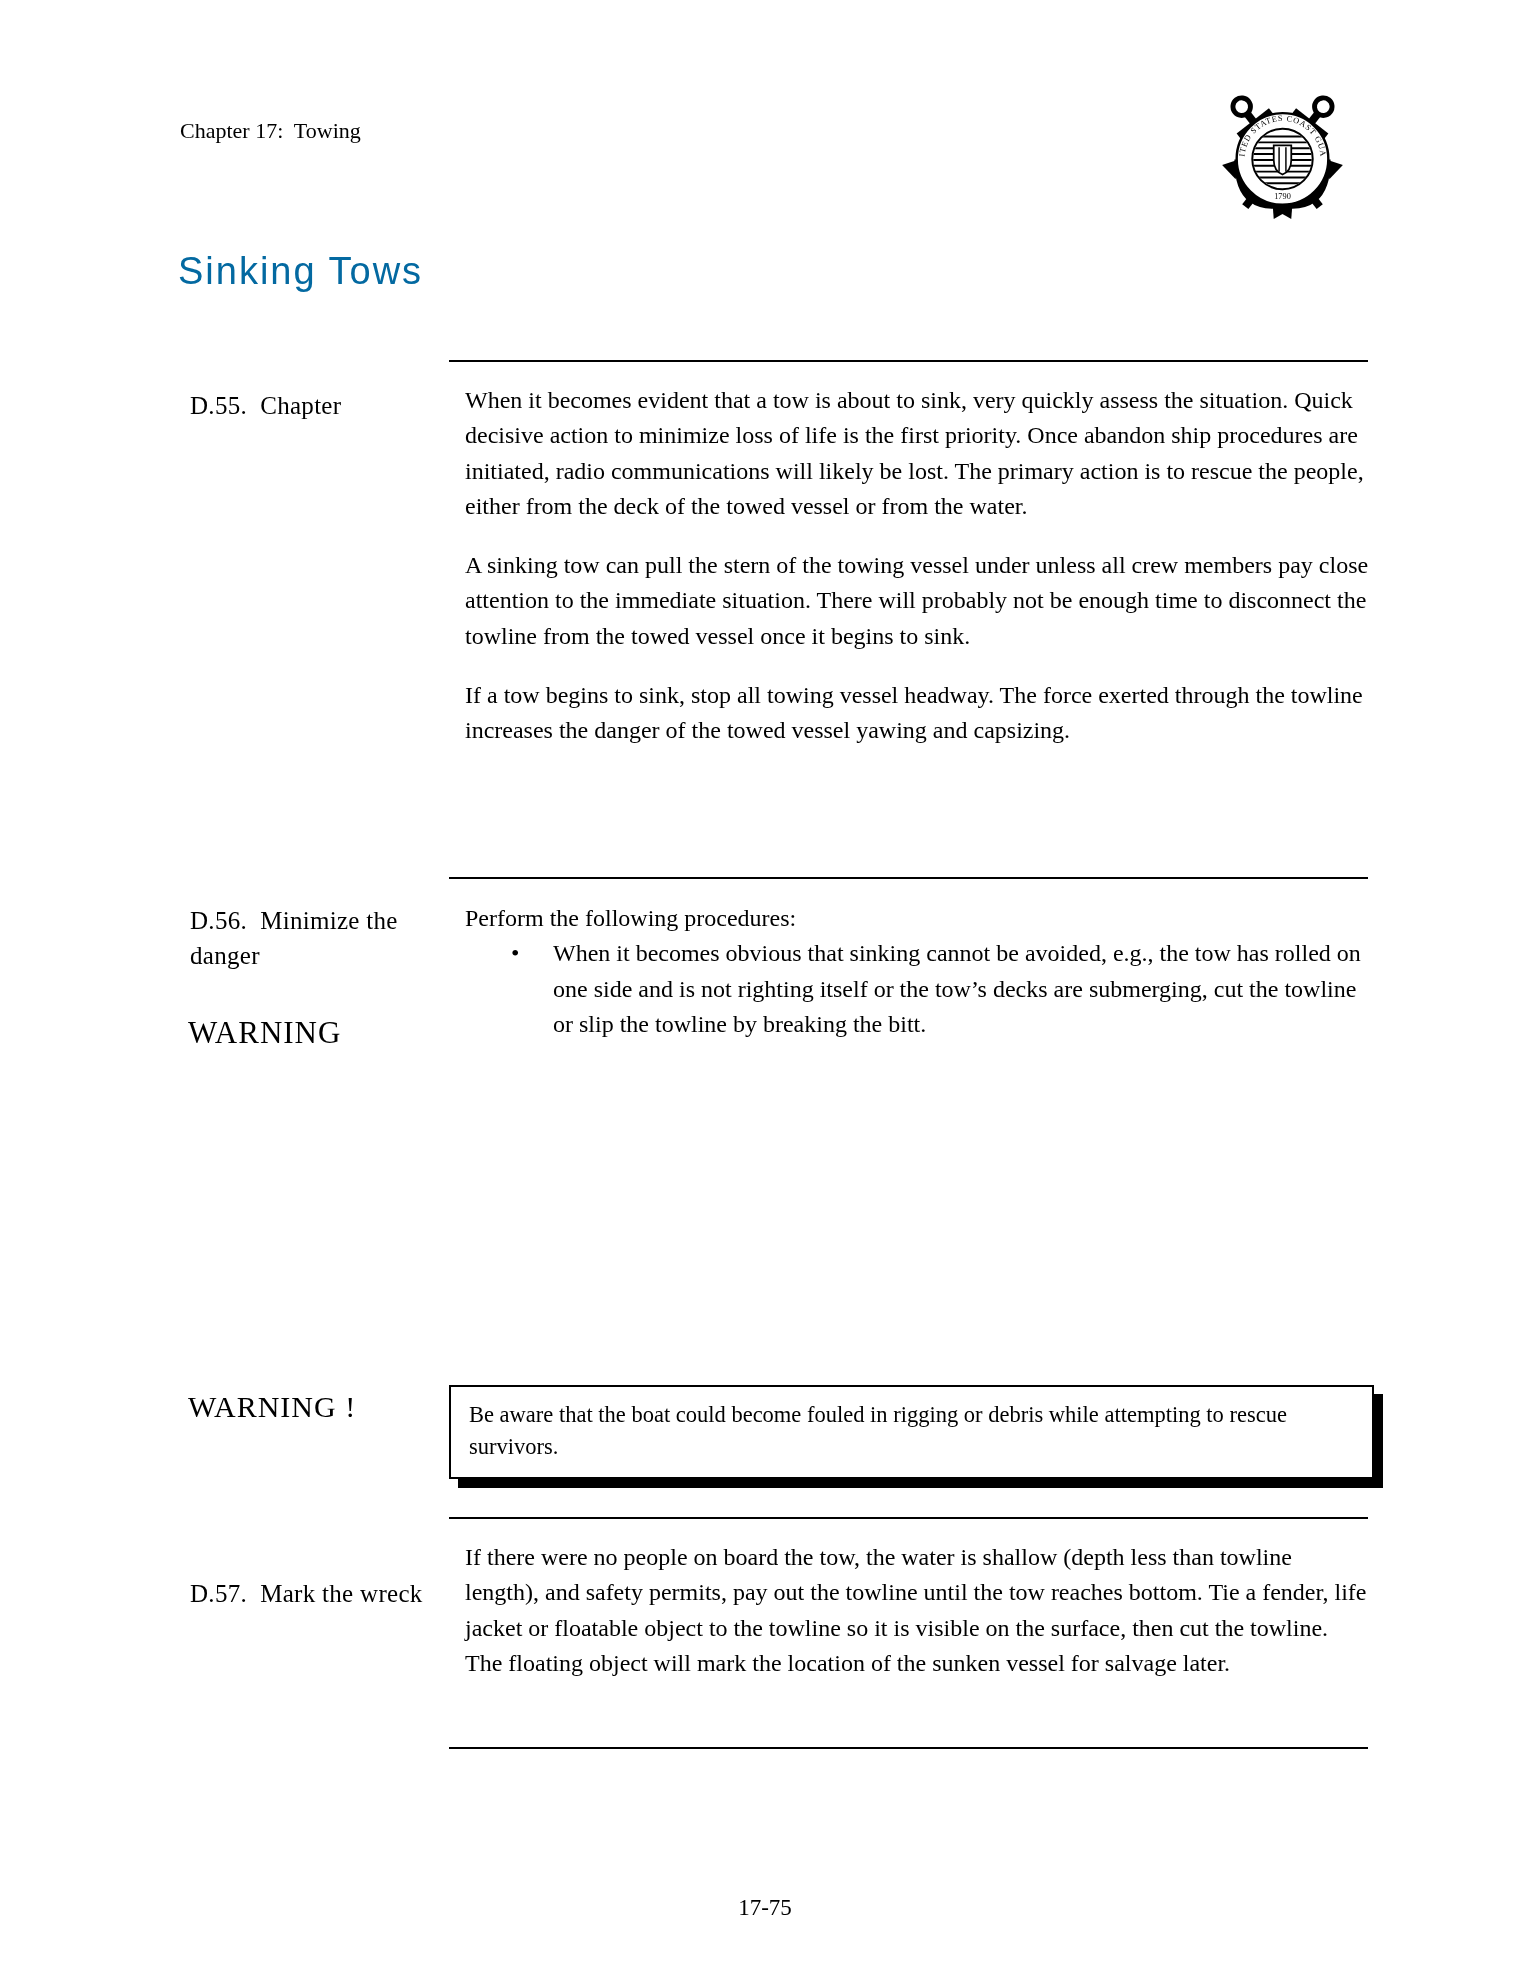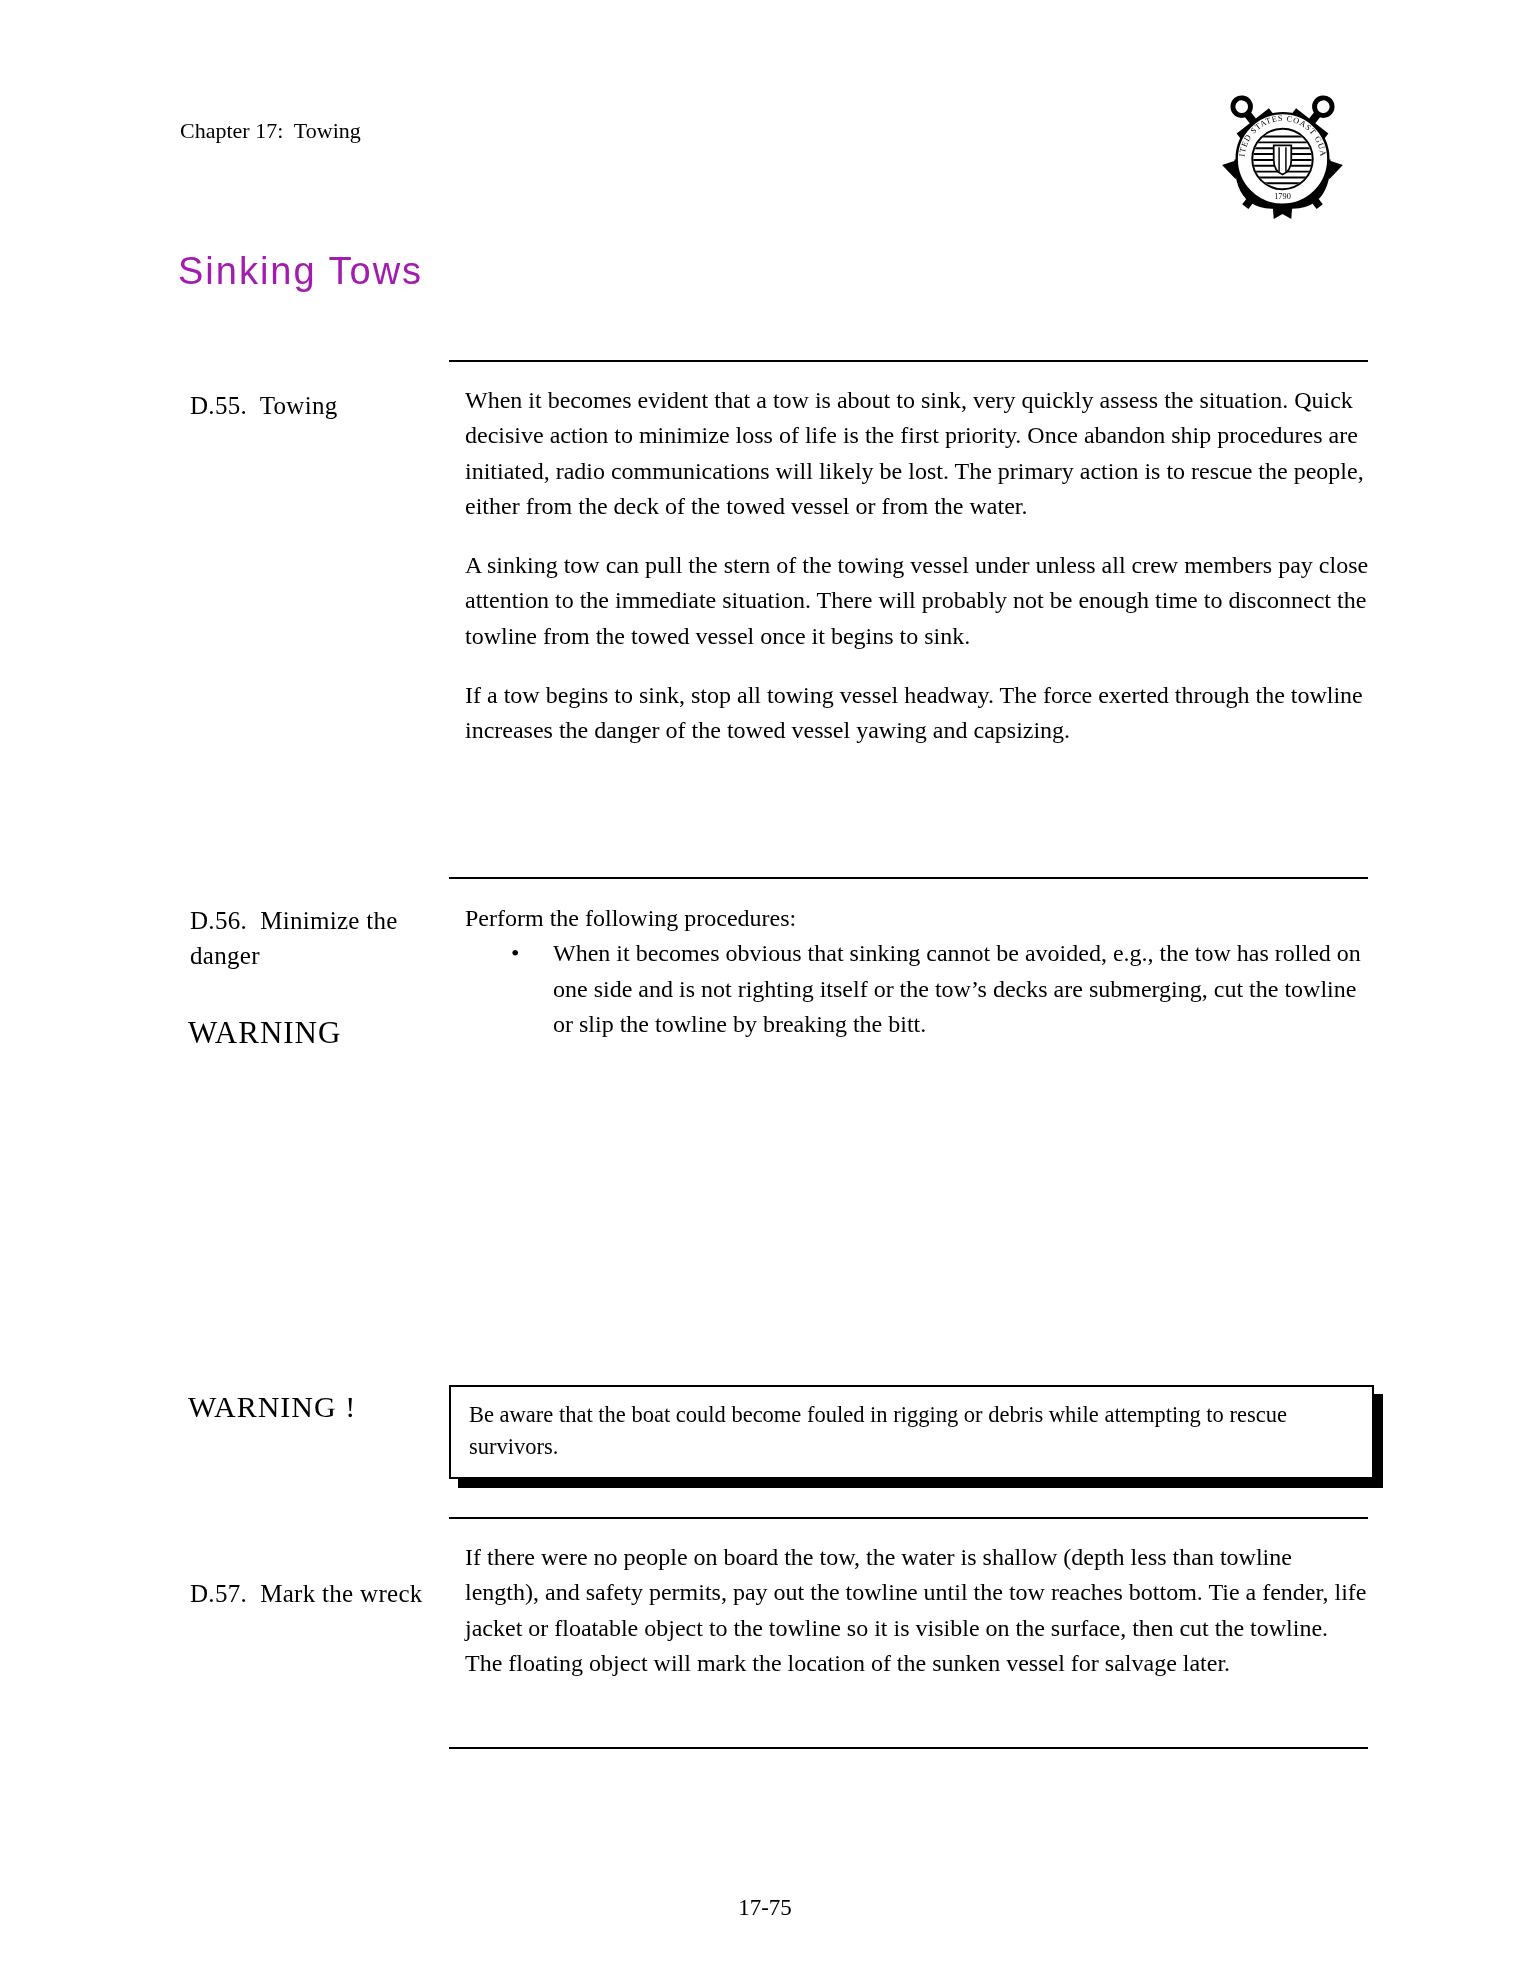--- a/index.html
+++ b/index.html
@@ -18,21 +18,21 @@
     font-size:22px; white-space:pre-wrap;
   }
   .seal {
     position:absolute; left:1185px; top:72px;
     width:195px; height:170px;
   }
   .page-title {
     position:absolute; left:178px; top:250px;
     font-family:"Liberation Sans", sans-serif;
     font-size:38px; font-weight:500; letter-spacing:2px;
-    color:#a21caf;
+    color:#0369a1;
   }
   .rule {
     position:absolute; left:449px; width:919px;
     border-top:2.5px solid #000; height:0;
   }
   .rule-1 { top:360px; }
   .rule-2 { top:877px; }
   .rule-3 { top:1517px; }
   .rule-4 { top:1747px; }
 
@@ -141,21 +141,21 @@
     <text font-family="Liberation Serif, serif" font-size="8.5" letter-spacing="0.8" fill="#000">
       <textPath href="#sealArcTop" startOffset="50%" text-anchor="middle">UNITED STATES COAST GUARD</textPath>
     </text>
     <text x="100" y="128" font-family="Liberation Serif, serif" font-size="8.5" text-anchor="middle" fill="#000">1790</text>
   </svg>
 
   <h1 class="page-title">Sinking Tows</h1>
 
   <div class="rule rule-1"></div>
 
-  <div class="sec-label lbl-d55">D.55.  Towing</div>
+  <div class="sec-label lbl-d55">D.55.  Chapter</div>
   <div class="sec-body body-d55">
     <p>When it becomes evident that a tow is about to sink, very quickly assess the situation. Quick decisive action to minimize loss of life is the first priority. Once abandon ship procedures are initiated, radio communications will likely be lost. The primary action is to rescue the people, either from the deck of the towed vessel or from the water.</p>
     <p>A sinking tow can pull the stern of the towing vessel under unless all crew members pay close attention to the immediate situation. There will probably not be enough time to disconnect the towline from the towed vessel once it begins to sink.</p>
     <p>If a tow begins to sink, stop all towing vessel headway. The force exerted through the towline increases the danger of the towed vessel yawing and capsizing.</p>
   </div>
 
   <div class="rule rule-2"></div>
 
   <div class="sec-label lbl-d56">D.56.  Minimize the danger</div>
   <div class="sec-body body-d56">

